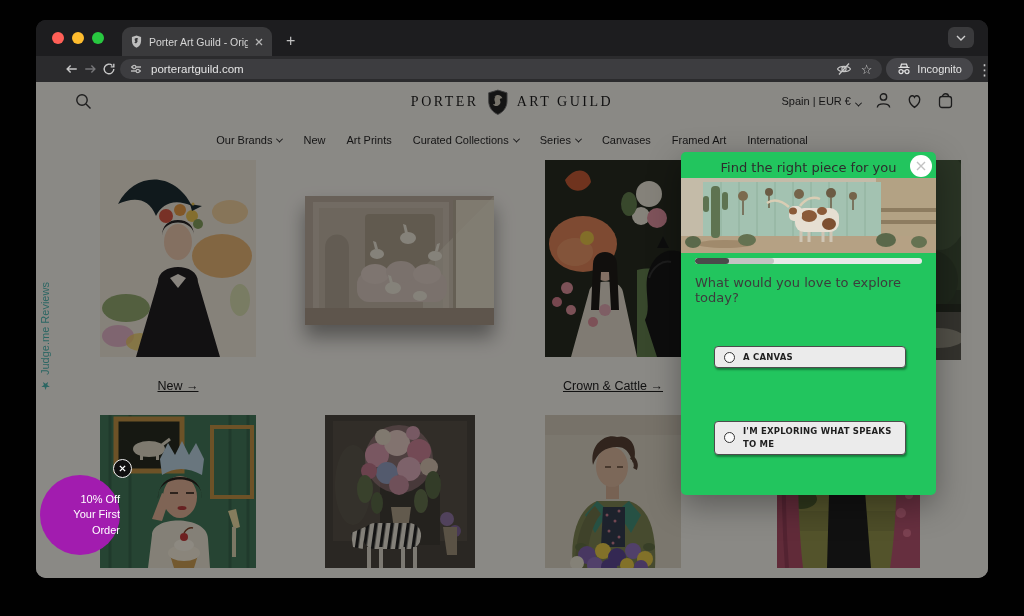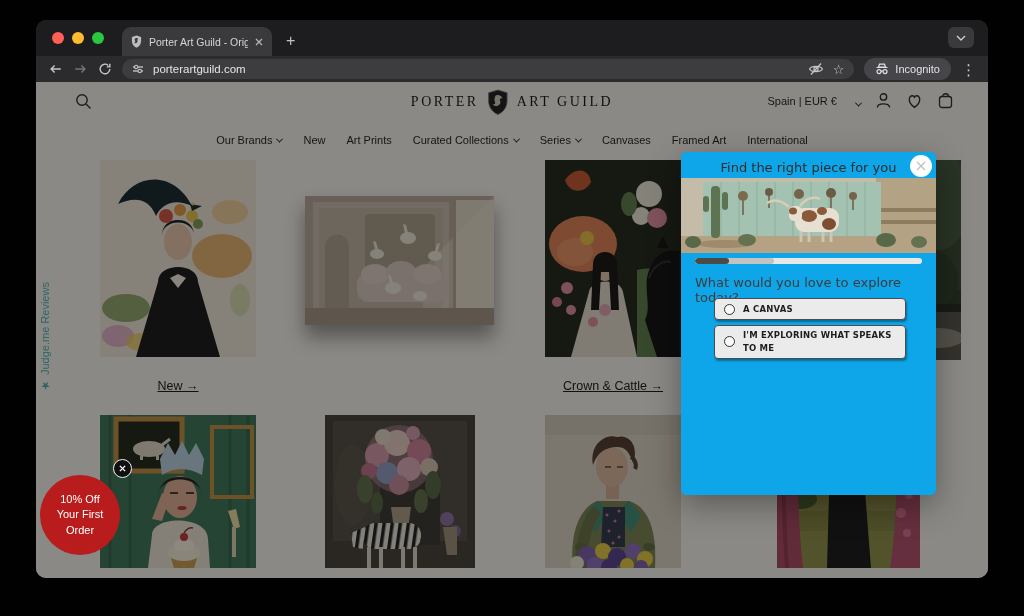--- a/index.html
+++ b/index.html
@@ -17,86 +17,86 @@
   .light { width:12px; height:12px; border-radius:50%; }
   .light.red{background:#ff5f57}.light.yellow{background:#febc2e}.light.green{background:#28c840}
   .tab { width:150px; height:29px; background:#3a3a3c; border-radius:9px 9px 0 0;
     display:flex; align-items:center; gap:7px; padding:0 9px; }
   .tab-title { flex:1; font-size:10.5px; color:#d6d6d6; white-space:nowrap; overflow:hidden; }
   .newtab { margin:0 0 6px 14px; color:#c2c2c2; }
   .tab-spacer { flex:1; }
   .chevron-btn { width:26px; height:21px; border-radius:6px; background:#3a3a3c;
     margin:0 14px 8px 0; display:flex; align-items:center; justify-content:center; }
 
-  .toolbar { position:absolute; left:0; top:36px; width:100%; height:26px; background:#2b2b2d;
-    display:flex; align-items:center; gap:10px; padding:0 12px; }
+  .toolbar { position:absolute; left:16px; top:36px; width:100%; height:26px; background:#2b2b2d;
+    display:flex; align-items:center; gap:4px; padding:0 12px; }
   .urlpill { flex:1; height:20px; background:#3d3d40; border-radius:10px;
     display:flex; align-items:center; gap:9px; padding:0 10px; }
   .url-text { flex:1; font-size:11.5px; color:#e4e4e4; }
   .glyph { font-size:13px; color:#c9c9c9; line-height:1; }
   .incog { height:22px; background:#46464a; border-radius:11px; padding:0 11px;
     display:flex; align-items:center; gap:6px; font-size:11px; color:#e3e3e3; }
 
   
   .viewport { position:absolute; left:0; top:62px; width:952px; height:496px;
     background:#f3f0ea; overflow:hidden; }
 
   .site-header { position:absolute; left:0; top:0; width:100%; height:48px; }
   .search-ico { position:absolute; left:39px; top:11px; }
   .logo { position:absolute; left:50%; top:7px; transform:translateX(-50%);
     display:flex; align-items:center; gap:8px;
     font-family:"Liberation Serif", serif; font-size:14px; letter-spacing:2.5px; color:#141414; }
   .hdr-right { position:absolute; right:34px; top:10px; display:flex; align-items:center; gap:14px; }
-  .locale { display:flex; align-items:flex-end; gap:19px; font-size:11px; color:#1d1d1d; }
+  .locale { display:flex; align-items:flex-end; gap:5px; font-size:11px; color:#1d1d1d; }
   .chev { width:5px; height:5px; border-right:1.4px solid currentColor; border-bottom:1.4px solid currentColor;
     transform:rotate(45deg) translate(-1px,-1px); display:inline-block; }
 
   .sitenav { position:absolute; left:0; top:52px; width:100%; display:flex;
     justify-content:center; align-items:center; gap:21px; font-size:11px; color:#1c1c1c; }
   .nav-item { display:flex; align-items:center; gap:5px; cursor:pointer; }
 
   .art { position:absolute; overflow:hidden; }
   .art svg { display:block; width:100%; height:100%; }
   .shadowed { box-shadow:0 12px 18px rgba(0,0,0,.4); }
   .coll-label { position:absolute; top:297px; text-align:center; font-size:12.5px; color:#161616;text-decoration:underline; }
 
   .judge-tab { position:absolute; left:2px; top:198px; height:112px; display:flex;
     z-index:10; color:#49b2ac; font-size:11px; }
   .judge-inner { writing-mode:vertical-rl; transform:rotate(180deg); display:flex;
     align-items:center; gap:4px; }
 
   .overlay { position:absolute; inset:0; background:rgba(10,10,10,0.45); z-index:30; }
 
   .promo { position:absolute; left:4px; top:393px; width:80px; height:80px; border-radius:50%;
-    background:#b91c1c; color:#fff; z-index:40; display:flex; flex-direction:column;
-    align-items:center; justify-content:center; font-size:11px; line-height:1.4; text-align:center; }
+    background:#a21caf; color:#fff; z-index:40; display:flex; flex-direction:column;
+    align-items:flex-end; justify-content:center; font-size:11px; line-height:1.4; text-align:center; }
   .promo-close { position:absolute; left:77px; top:377px; width:19px; height:19px; border-radius:50%;
     background:#101010; border:1.5px solid #f0f0f0; z-index:41; display:flex;
     align-items:center; justify-content:center; }
 
   
-  .modal { position:absolute; left:645px; top:70px; width:255px; height:343px; background:#0ea5e9;
+  .modal { position:absolute; left:645px; top:70px; width:255px; height:343px; background:#22c55e;
     border-radius:5px; z-index:50; box-shadow:0 10px 32px rgba(0,0,0,.35);
     font-family:"DejaVu Sans", sans-serif; }
   .modal-title { margin-top:8px; text-align:center; font-size:13px; color:#2d2d2d; }
   .modal-close { position:absolute; top:3px; right:4px; width:22px; height:22px; border-radius:50%;
     background:#fff; display:flex; align-items:center; justify-content:center; z-index:2; }
   .hero { position:absolute; left:0; top:26px; width:255px; height:75px; }
   .hero svg { display:block; width:100%; height:100%; }
   .progress { position:absolute; left:14px; top:106px; width:227px; height:6px;
     background:#e8e8e8; border-radius:3px; overflow:hidden; }
   .seg { position:absolute; top:0; left:0; height:100%; border-radius:3px; }
   .seg.mid { background:#c3c3c3; }
   .seg.dark { background:#4a4a4a; }
   .question { position:absolute; left:14px; top:123px; font-size:13px; color:#3c3c3c; }
   .options { position:absolute; left:33px; top:146px; width:192px; display:flex;
     flex-direction:column; gap:5px; }
   .option { min-height:22px; background:#ebebeb; border:1px solid #4c4c4c; border-radius:4px;
     display:flex; align-items:center; gap:8px; padding:3px 9px; cursor:pointer;
-    box-shadow:1px 2px 2px rgba(0,0,0,.35); }
+    box-shadow:1px 2px 2px rgba(0,0,0,.35);margin-top:48px; }
   .radio { width:11px; height:11px; border-radius:50%; border:1.4px solid #333; background:#fafafa; flex:0 0 auto; }
   .opt-label { font-size:8.5px; font-weight:700; letter-spacing:.2px; color:#1e1e1e; line-height:1.5; }
 
   svg.ic { display:block; }
 </style>
 </head>
 <body>
 
 <div class="stage">
   <div class="window">

